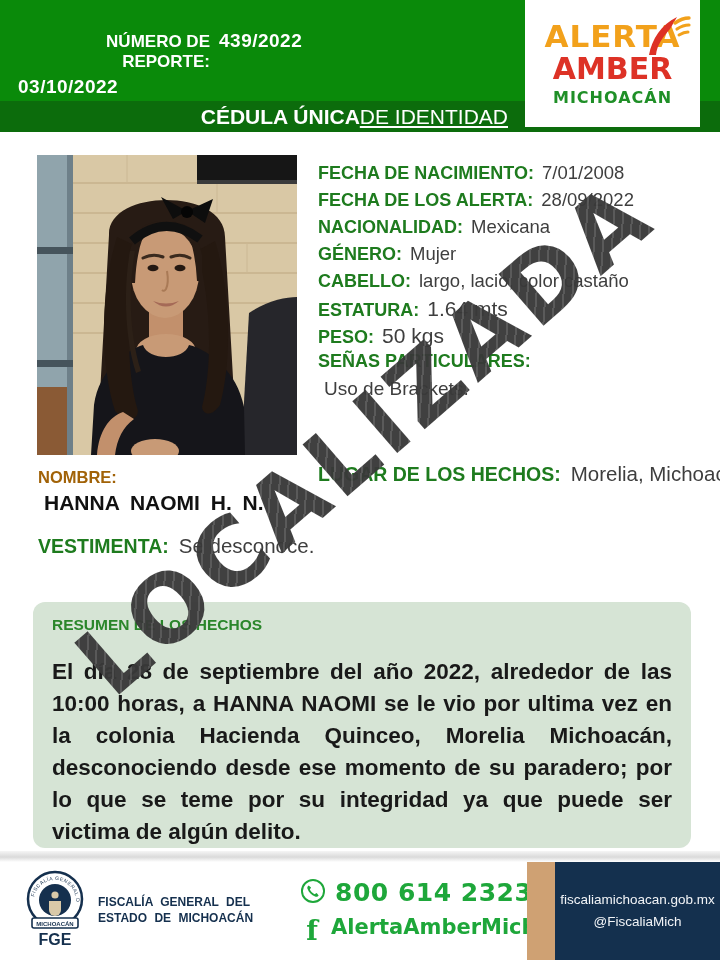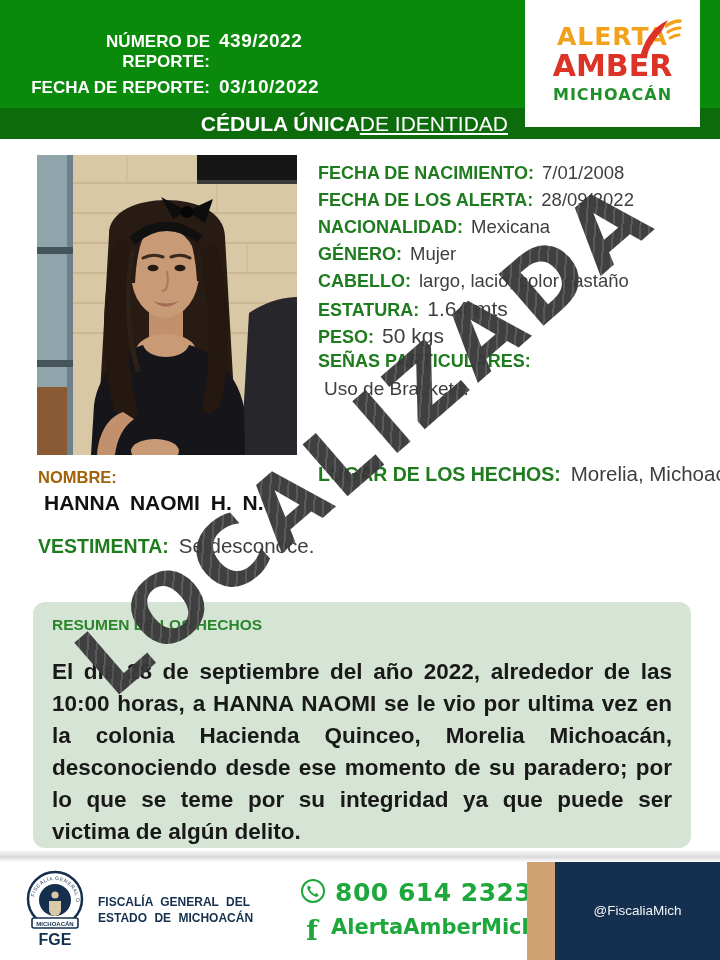--- a/index.html
+++ b/index.html
@@ -6,40 +6,40 @@
   html,body { background:#ffffff; }
   body { font-family:"Liberation Sans", sans-serif; }
   .page {
     position:relative; width:720px; height:960px; margin:0 auto;
     background:#ffffff; overflow:hidden;
   }
 
   
   .header { position:absolute; left:0; top:0; width:720px; height:121px; background:#0a8a0a; }
   .header-bar {
-    position:absolute; left:0; top:108px; width:720px; height:31px; background:#0c6c0c;
+    position:absolute; left:0; top:101px; width:720px; height:31px; background:#0c6c0c;
     display:flex; align-items:center; justify-content:flex-end; padding-right:212px;
     color:#ffffff; font-size:21px; white-space:nowrap;
   }
   .header-bar .b { font-weight:700; }
   .header-bar .r { font-weight:400;text-decoration:underline; }
   .report {
     position:absolute; left:18px; top:30px; display:grid;
     grid-template-columns:192px auto; column-gap:9px; row-gap:4px; align-items:baseline;
   }
   .report .lbl { color:#ffffff; font-weight:700; font-size:17px; text-align:right; }
   .report .val { color:#ffffff; font-weight:700; font-size:19px; letter-spacing:.5px; }
 
   .logo-box {
     position:absolute; left:525px; top:0; width:175px; height:127px; background:#ffffff;
     display:flex; flex-direction:column; align-items:center; justify-content:center;
     line-height:1; z-index:2;
   }
   .logo-inner { position:relative; text-align:center; }
-  .logo-alerta { color:#f2a11b; font-weight:800; font-size:25px; letter-spacing:1px; font-family:"DejaVu Sans",sans-serif; }
+  .logo-alerta { color:#f2a11b; font-weight:800; font-size:31px; letter-spacing:1px; font-family:"DejaVu Sans",sans-serif; }
   .logo-amber  { color:#dd3226; font-weight:800; font-size:30px; letter-spacing:0px; margin-top:2px; font-family:"DejaVu Sans",sans-serif; }
   .logo-mich   { color:#1f8f27; font-weight:800; font-size:16px; letter-spacing:1px; margin-top:6px; font-family:"DejaVu Sans",sans-serif; }
   .logo-swoosh { position:absolute; right:-14px; top:-12px; }
 
   
   .photo-frame { position:absolute; left:37px; top:155px; width:260px; height:300px; overflow:hidden; }
 
   .fields { position:absolute; left:318px; top:162px; width:390px; }
   .frow { display:flex; align-items:baseline; height:27px; white-space:nowrap; }
   .frow .flbl { color:#1e7b1e; font-weight:700; font-size:18px; margin-right:8px; }
@@ -110,21 +110,20 @@
 </style>
 </head>
 <body>
 
 <div class="page">
 
   <div class="header">
     <div class="report">
       <span class="lbl">NÚMERO DE REPORTE:</span>
       <span class="val">439/2022</span>
-      <span class="lbl">FECHA DE REPORTE:</span>
       <span class="val">03/10/2022</span>
     </div>
     <div class="header-bar">
       <span class="b">CÉDULA ÚNICA</span>
         <span class="r"> DE IDENTIDAD</span>
     </div>
     <div class="logo-box">
       <div class="logo-inner">
         <div class="logo-alerta">ALERTA</div>
         <div class="logo-amber">AMBER</div>
@@ -295,17 +294,18 @@
         <span class="phone-number">800 614 2323</span>
       </div>
       <div class="contact-row">
         <span class="fb-glyph">f</span>
         <span class="fb-handle">AlertaAmberMich</span>
       </div>
     </div>
 
     <div class="tan-stripe"></div>
     <div class="navy-box">
+      <div class="line">fiscaliamichoacan.gob.mx</div>
       <div class="line">@FiscaliaMich</div>
     </div>
   </div>
 
 </div>
 
 </body></html>

